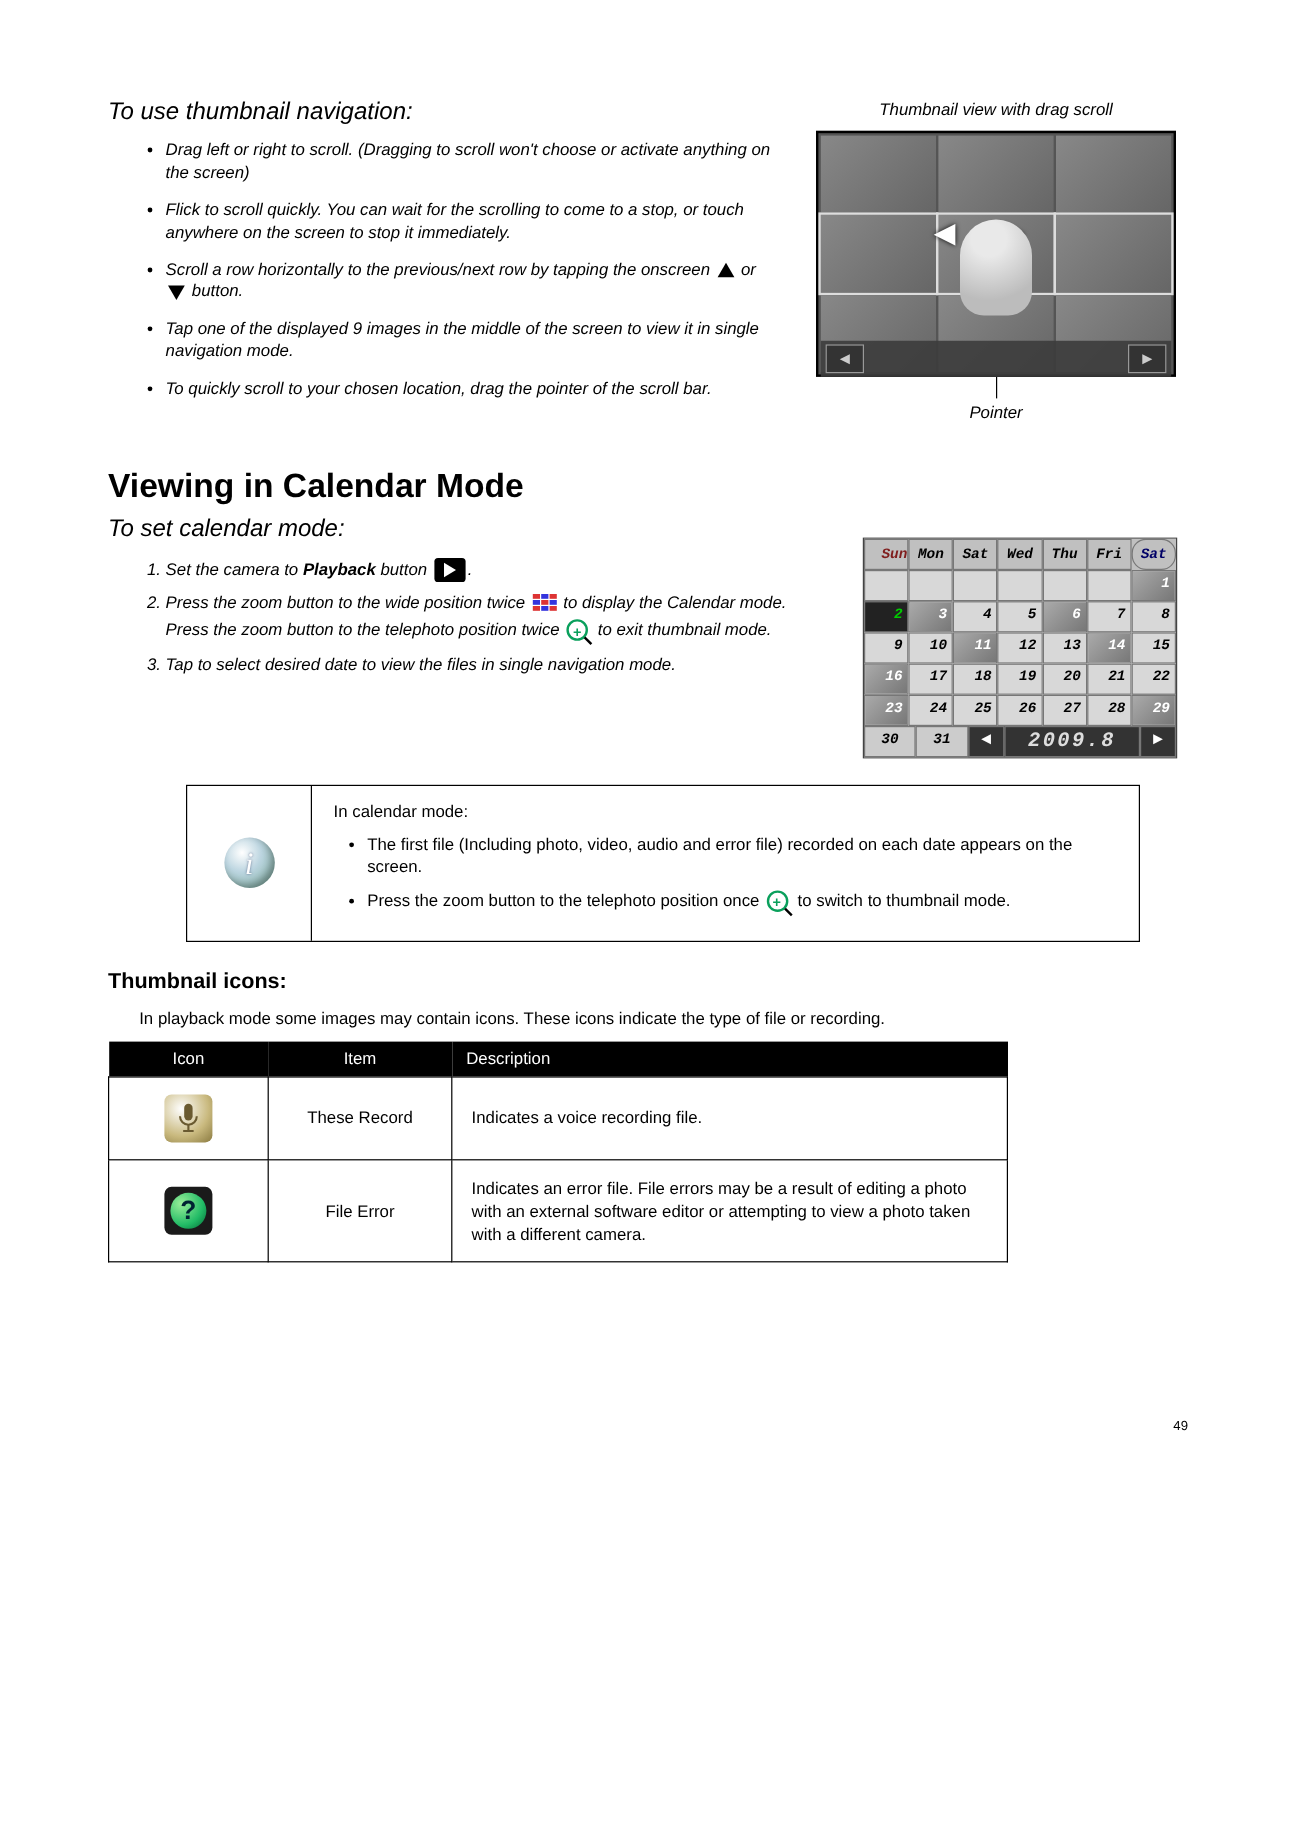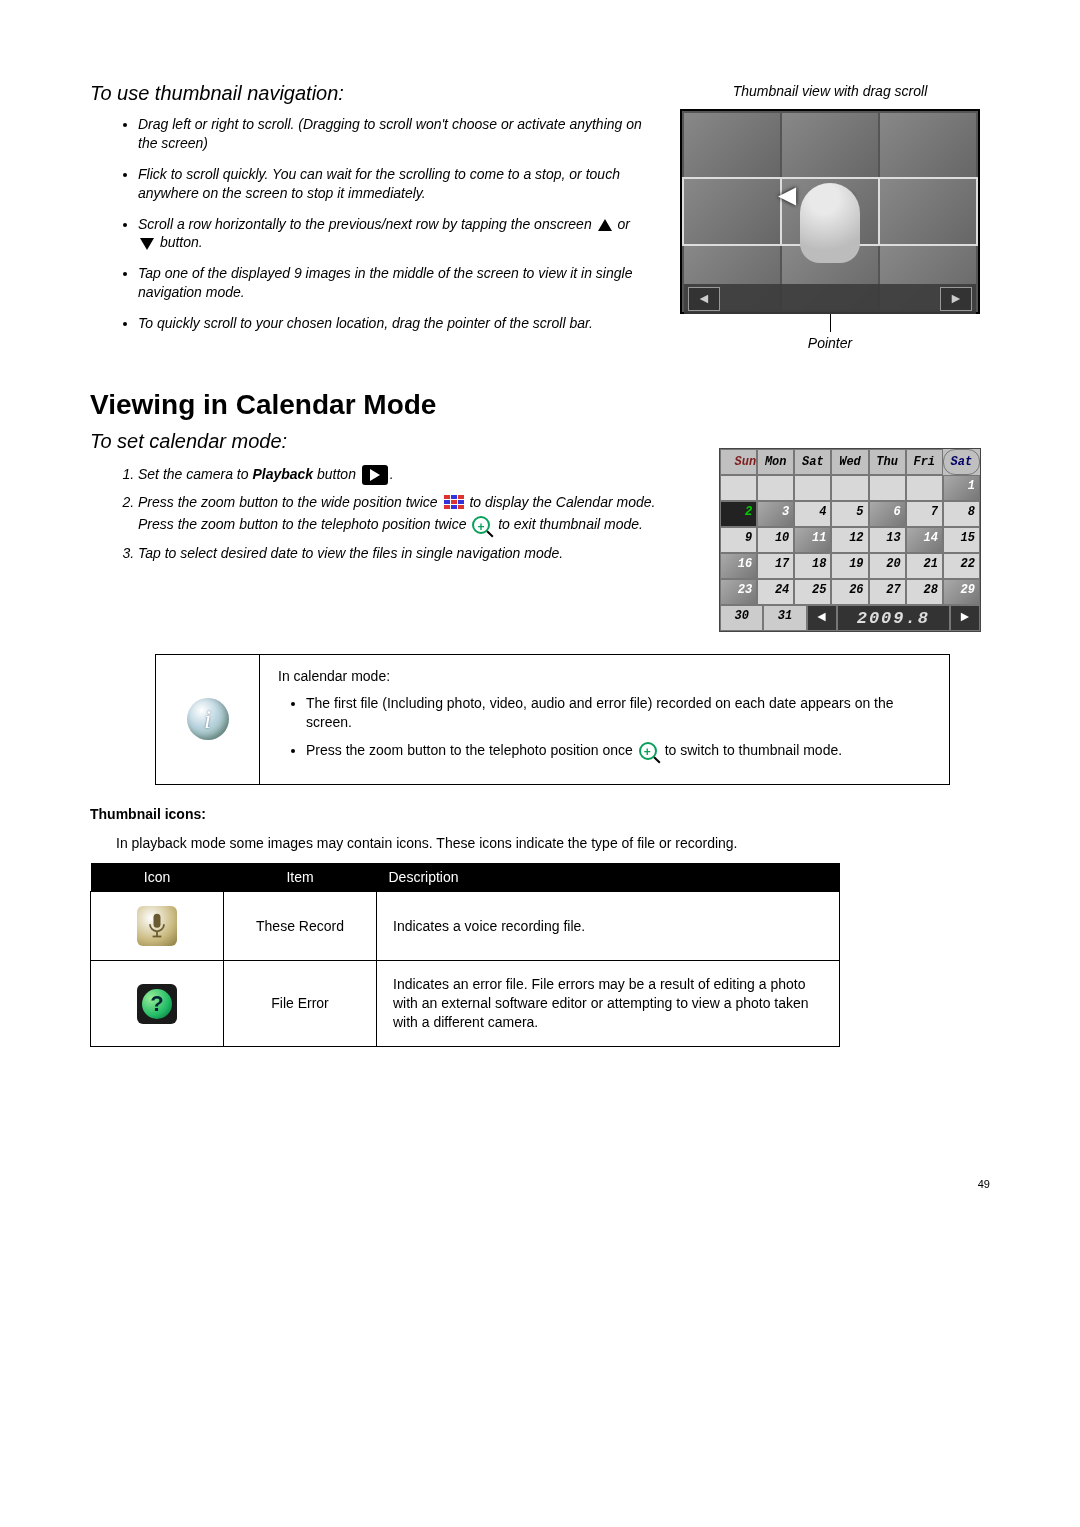--- a/index.html
+++ b/index.html
@@ -20,21 +20,21 @@
     margin: 25px 0 4px 0;
   }
   h2 {
     font-family: Arial, sans-serif;
     font-size: 20px;
     font-weight: normal;
     margin: 0 0 8px 0;
   }
   h3 {
     font-family: Arial, sans-serif;
-    font-size: 14px;
+    font-size: 18px;
     font-weight: bold;
     margin: 20px 0 8px 0;
   }
   .two-col {
     display: flex;
     gap: 20px;
     align-items: flex-start;
     font-style: italic;
   }
   .left-col {

